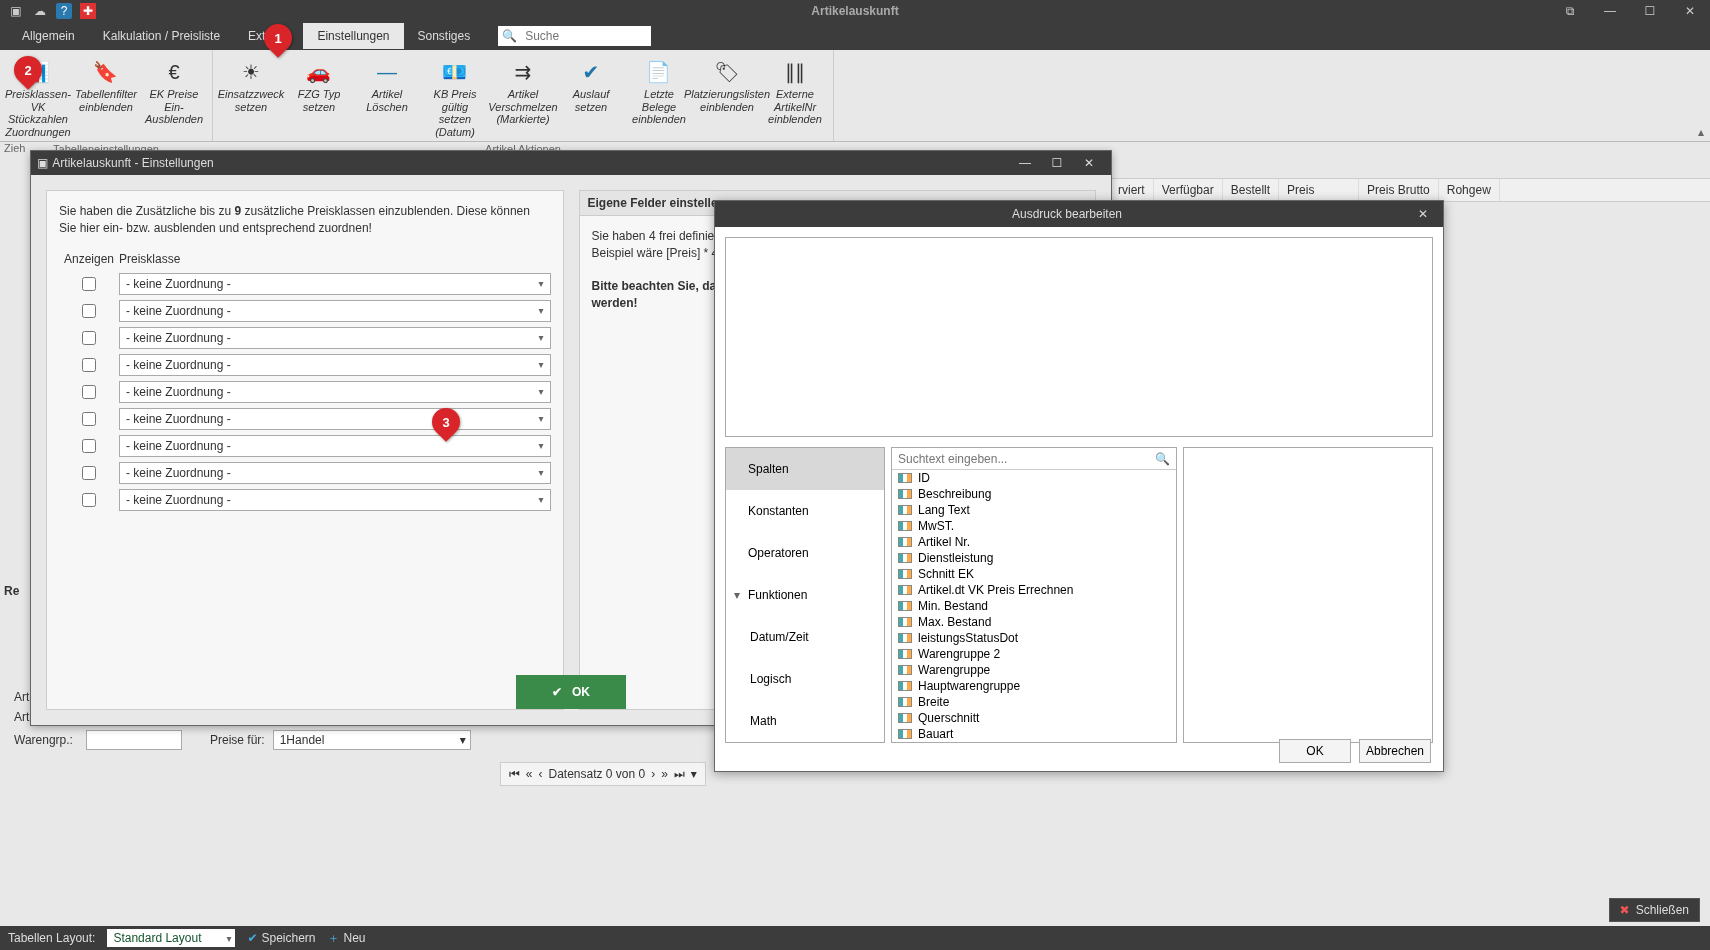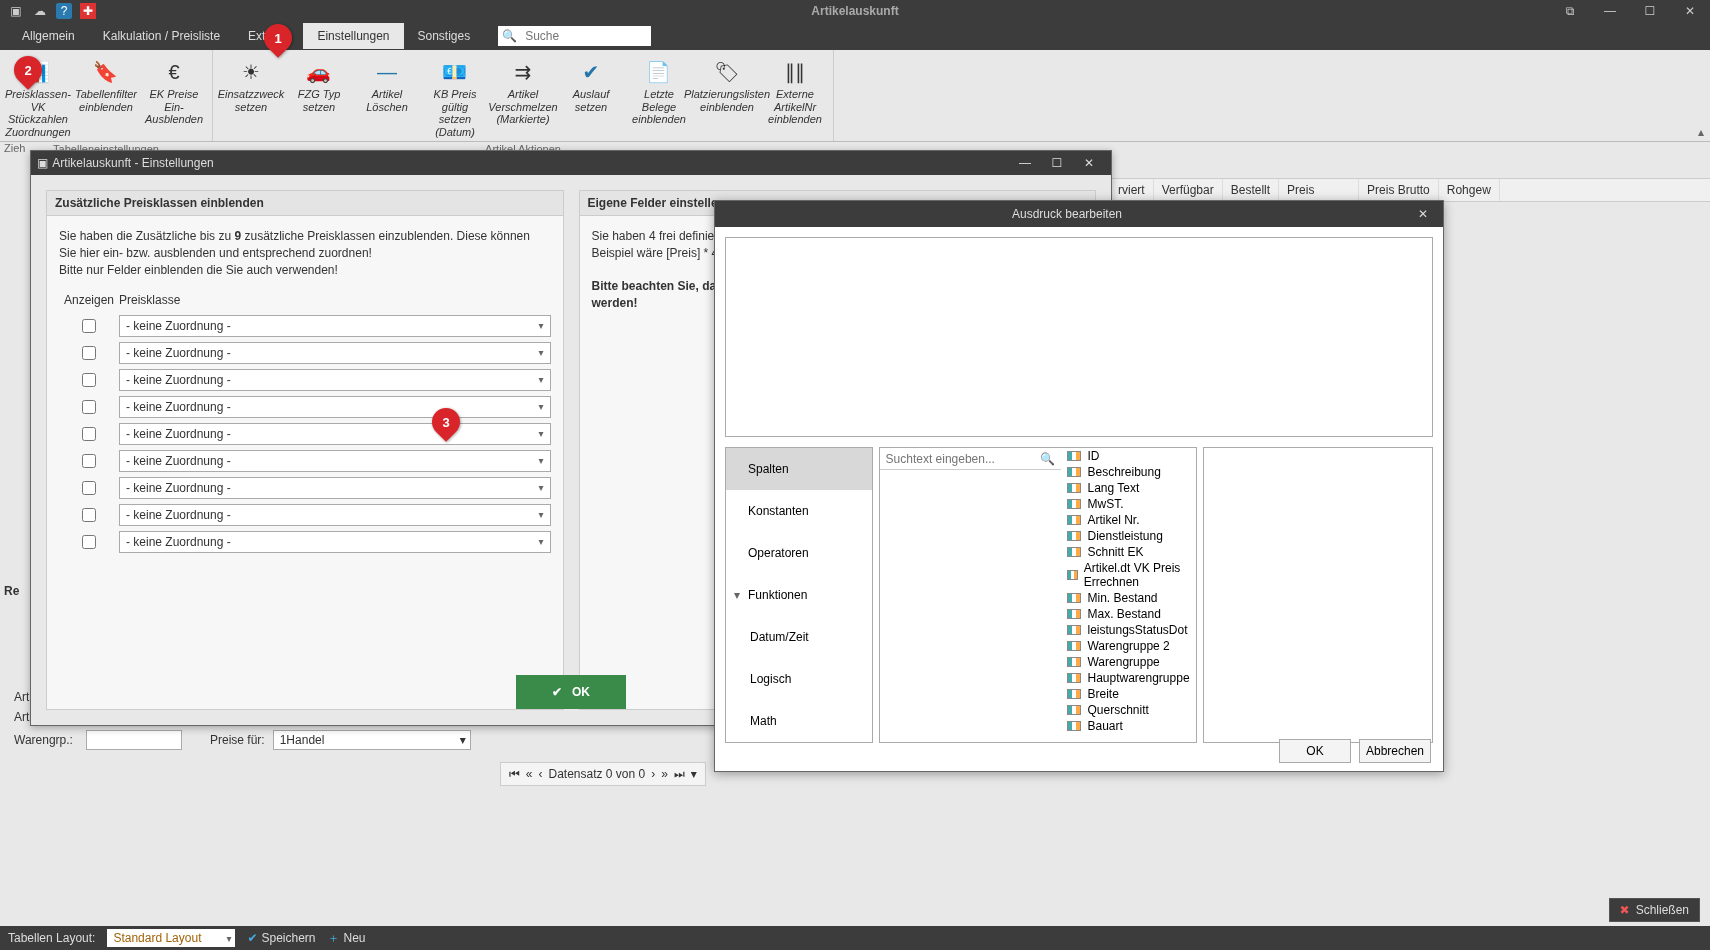--- a/index.html
+++ b/index.html
@@ -63,42 +63,42 @@
 .expr-titlebar { background:#3c3c3c; color:#ddd; height:26px; display:flex; align-items:center; padding:0 8px;}
 .expr-titlebar .et-title { flex:1;text-align:center;}
 .expr-titlebar .et-close { cursor:pointer; width:24px; text-align:center;}
 .expr-textarea { margin:10px; height:200px; border:1px solid #aaa; background:#fff;}
 .expr-lower { display:flex; margin:0 10px; height:296px; gap:6px;}
 .expr-tree { width:160px; border:1px solid #aaa; background:#fff; overflow:auto;}
 .expr-tree .node { padding:14px 8px; cursor:pointer; display:flex; align-items:center; gap:4px;}
 .expr-tree .node.sel { background:#d8d8d8;}
 .expr-tree .sub { padding-left:24px;}
 .expr-tree .expand-mark { width:10px; display:inline-block; color:#666;}
-.expr-list-wrap { flex:1; border:1px solid #aaa; display:flex; }
+.expr-list-wrap { flex:1; border:1px solid #aaa; display:flex; flex-direction:column;}
 .expr-search { border-bottom:1px solid #ccc; height:22px; display:flex; align-items:center; padding:0 6px;}
 .expr-search input { flex:1; border:none; outline:none; font-size:12px;}
 .expr-search .sicon { color:#888;}
 .expr-list { flex:1; overflow:auto;}
 .expr-list .item { display:flex; align-items:center; gap:6px; padding:1px 6px; cursor:pointer;}
 .expr-list .item .fi { width:14px; height:10px; background:linear-gradient(to right,#4aa 33%,#fff 33% 66%,#fa4 66%); border:1px solid #888;}
 .expr-side { width:250px; border:1px solid #aaa; background:#fff;}
 .expr-footer { position:absolute; bottom:8px; right:12px; display:flex; gap:8px;}
 .expr-footer button { width:72px; height:24px; border:1px solid #aaa; background:#f4f4f4; cursor:pointer;}
 
 
 .bottom-filters { position:absolute; left:14px; top:690px; width:480px; display:flex; flex-direction:column; gap:6px; font-size:12px; color:#333;}
 .bottom-filters .frow { display:flex; align-items:center; gap:8px;}
 .bottom-filters label { display:inline-block;}
 .bottom-filters .inp { background:#fff; border:1px solid #aaa; height:20px;}
 .pager { position:absolute; top:762px; left:500px; height:24px; border:1px solid #ccc; background:#f4f4f4; display:flex; align-items:center; gap:6px; padding:0 8px; font-size:11px; color:#333;}
 .pager span { cursor:pointer; }
 
 
 .statusbar { position:absolute; bottom:0; left:0; right:0; height:24px; background:#3c3c3c; color:#ddd; display:flex; align-items:center; padding:0 8px; gap:12px;}
-.statusbar .sel { background:#fff; color:#a16207; height:18px; padding:0 6px; display:flex; align-items:center; width:128px; position:relative;}
+.statusbar .sel { background:#fff; color:#14532d; height:18px; padding:0 6px; display:flex; align-items:center; width:128px; position:relative;}
 .statusbar .sel::after { content:"▾"; position:absolute; right:4px; font-size:10px; color:#666;}
 .statusbar .act { display:flex; align-items:center; gap:4px; cursor:pointer;}
 
 
 .close-btn-br { position:absolute; right:10px; bottom:28px; padding:4px 10px; background:#3c3c3c; color:#ddd; display:flex; align-items:center; gap:6px; border:1px solid #555;}
 
 
 .callout { position:absolute; width:28px; height:28px; border-radius:50% 50% 50% 0; background:#d9252a; transform: rotate(-45deg); display:flex; align-items:center; justify-content:center; box-shadow:0 1px 3px rgba(0,0,0,.4);}
 .callout span { transform: rotate(45deg); color:#fff; font-weight:700; font-size:13px;}
 
@@ -248,24 +248,22 @@
     <span>▣</span>
     <div class="t-title">Artikelauskunft - Einstellungen</div>
     <div class="t-btns">
       <span>—</span>
       <span>☐</span>
       <span>✕</span>
     </div>
   </div>
   <div class="dialog-body">
     <div class="panel">
-      <div class="panel-header">Zusätzliche Preisklassen einblenden</div>
       <div class="panel-body">
         <p><span>Sie haben die Zusätzliche bis zu </span><b>9</b><span> zusätzliche Preisklassen einzublenden. Diese können Sie hier ein- bzw. ausblenden und entsprechend zuordnen!</span></p>
-        <p>Bitte nur Felder einblenden die Sie auch verwenden!</p>
         <div class="pk-table">
           <div class="hdr">
             <div class="c1">Anzeigen</div>
             <div class="c2">Preisklasse</div>
           </div>
           <div id="pk-rows">
               <div class="row">
                 <div class="cb">
                   <input type="checkbox" style="">
                 </div>

